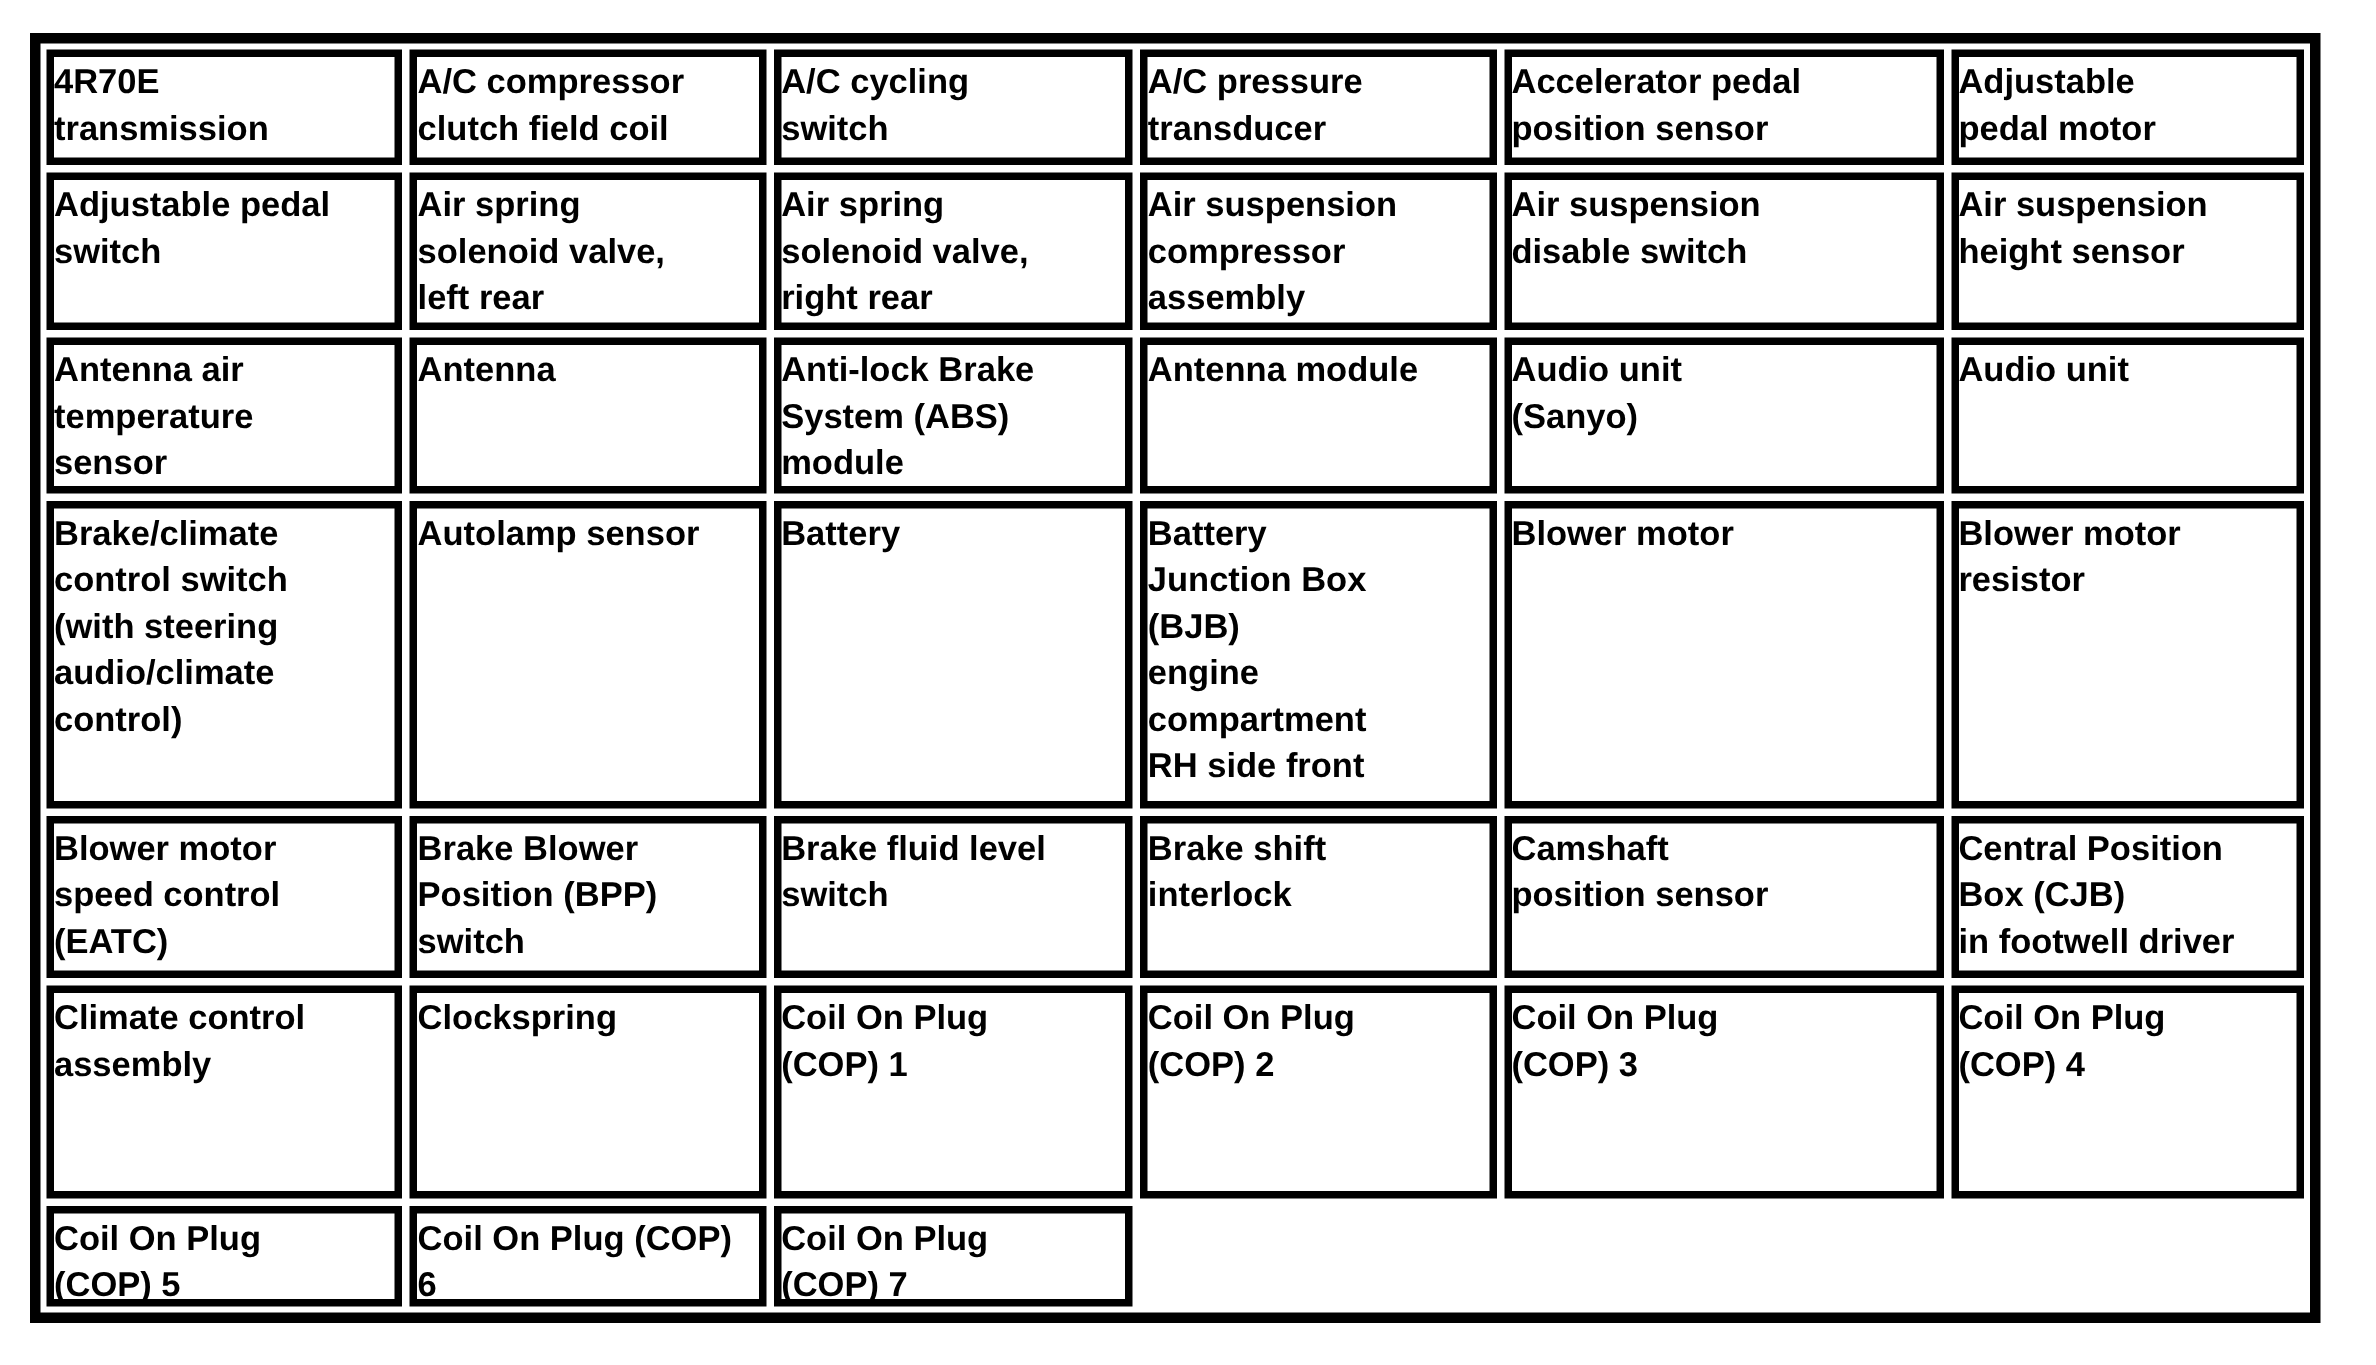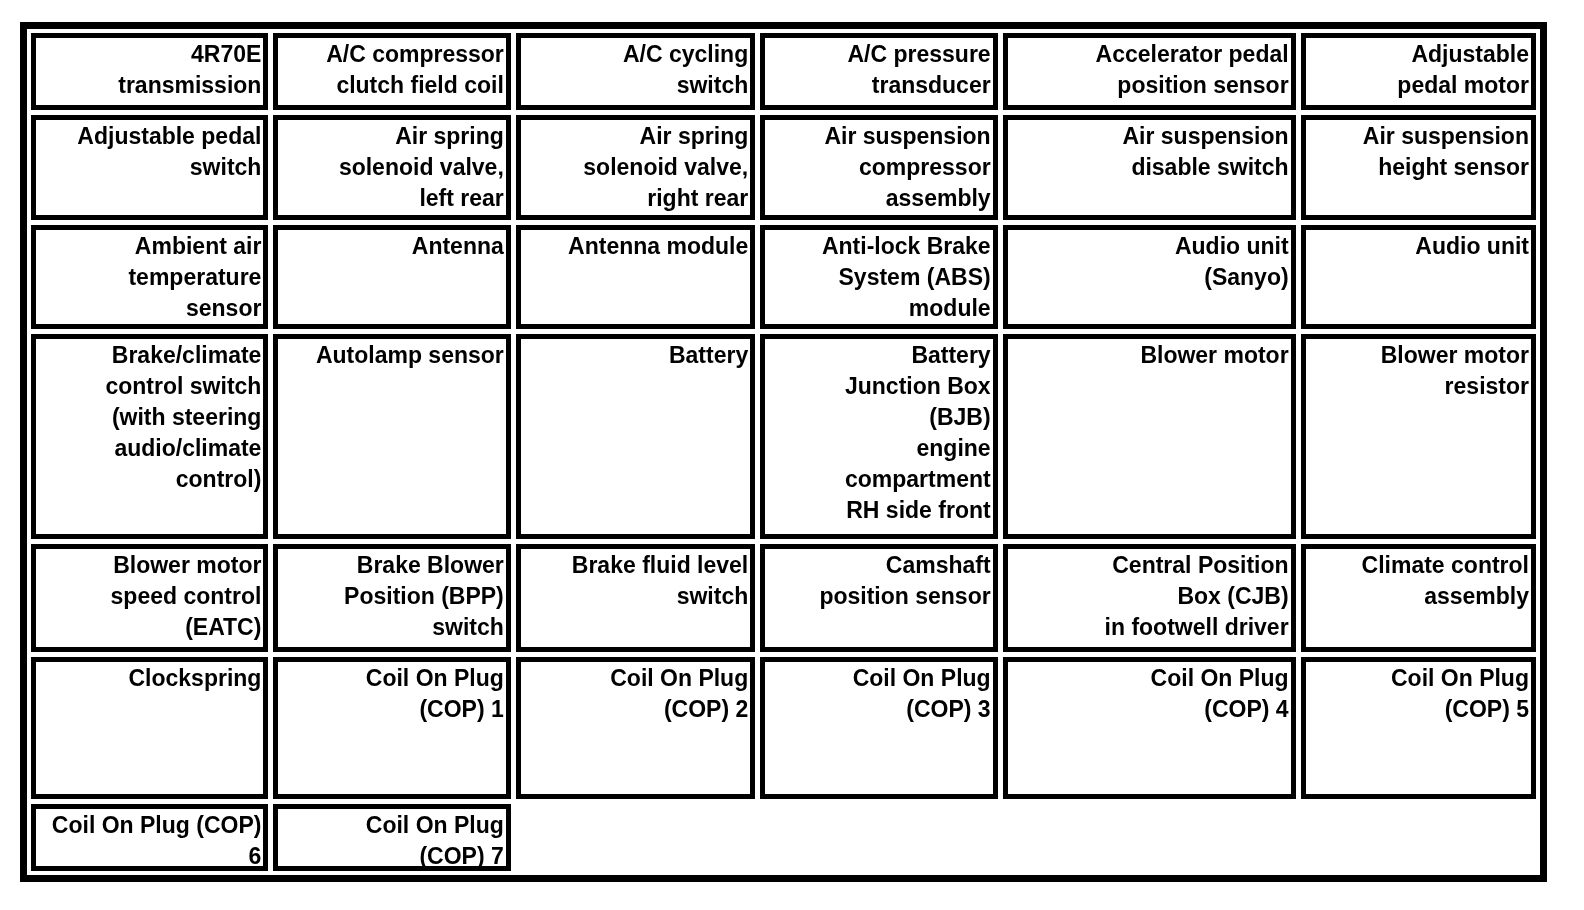--- a/index.html
+++ b/index.html
@@ -35,23 +35,23 @@
     gap: 5px;
   }
   .cell {
     box-sizing: border-box;
     border: 5px solid #000000;
     background: #ffffff;
     color: #000000;
     font-weight: bold;
     font-size: 23px;
     line-height: 31px;
-    text-align: right;
+    text-align: left;
     white-space: pre-line;
-    padding: 1px 2px 0 14px;
+    padding: 1px 2px 0 0;
     overflow: hidden;
   }
 </style>
 </head>
 <body>
 
 <div class="canvas">
   <div class="table-frame">
     <div class="grid">
 
@@ -77,28 +77,28 @@
 solenoid valve,
 right rear</div>
       <div class="cell">Air suspension
 compressor
 assembly</div>
       <div class="cell">Air suspension
 disable switch</div>
 
       <div class="cell">Air suspension
 height sensor</div>
-      <div class="cell">Ambient air
+      <div class="cell">Antenna air
 temperature
 sensor</div>
       <div class="cell">Antenna</div>
-      <div class="cell">Antenna module</div>
       <div class="cell">Anti-lock Brake
 System (ABS)
 module</div>
+      <div class="cell">Antenna module</div>
       <div class="cell">Audio unit
 (Sanyo)</div>
 
       <div class="cell">Audio unit</div>
       <div class="cell">Brake/climate
 control switch
 (with steering
 audio/climate
 control)</div>
       <div class="cell">Autolamp sensor</div>
@@ -114,20 +114,22 @@
       <div class="cell">Blower motor
 resistor</div>
       <div class="cell">Blower motor
 speed control
 (EATC)</div>
       <div class="cell">Brake Blower
 Position (BPP)
 switch</div>
       <div class="cell">Brake fluid level
 switch</div>
+      <div class="cell">Brake shift
+interlock</div>
 
       <div class="cell">Camshaft
 position sensor</div>
       <div class="cell">Central Position
 Box (CJB)
 in footwell driver
 side</div>
       <div class="cell">Climate control
 assembly</div>
       <div class="cell">Clockspring</div>

